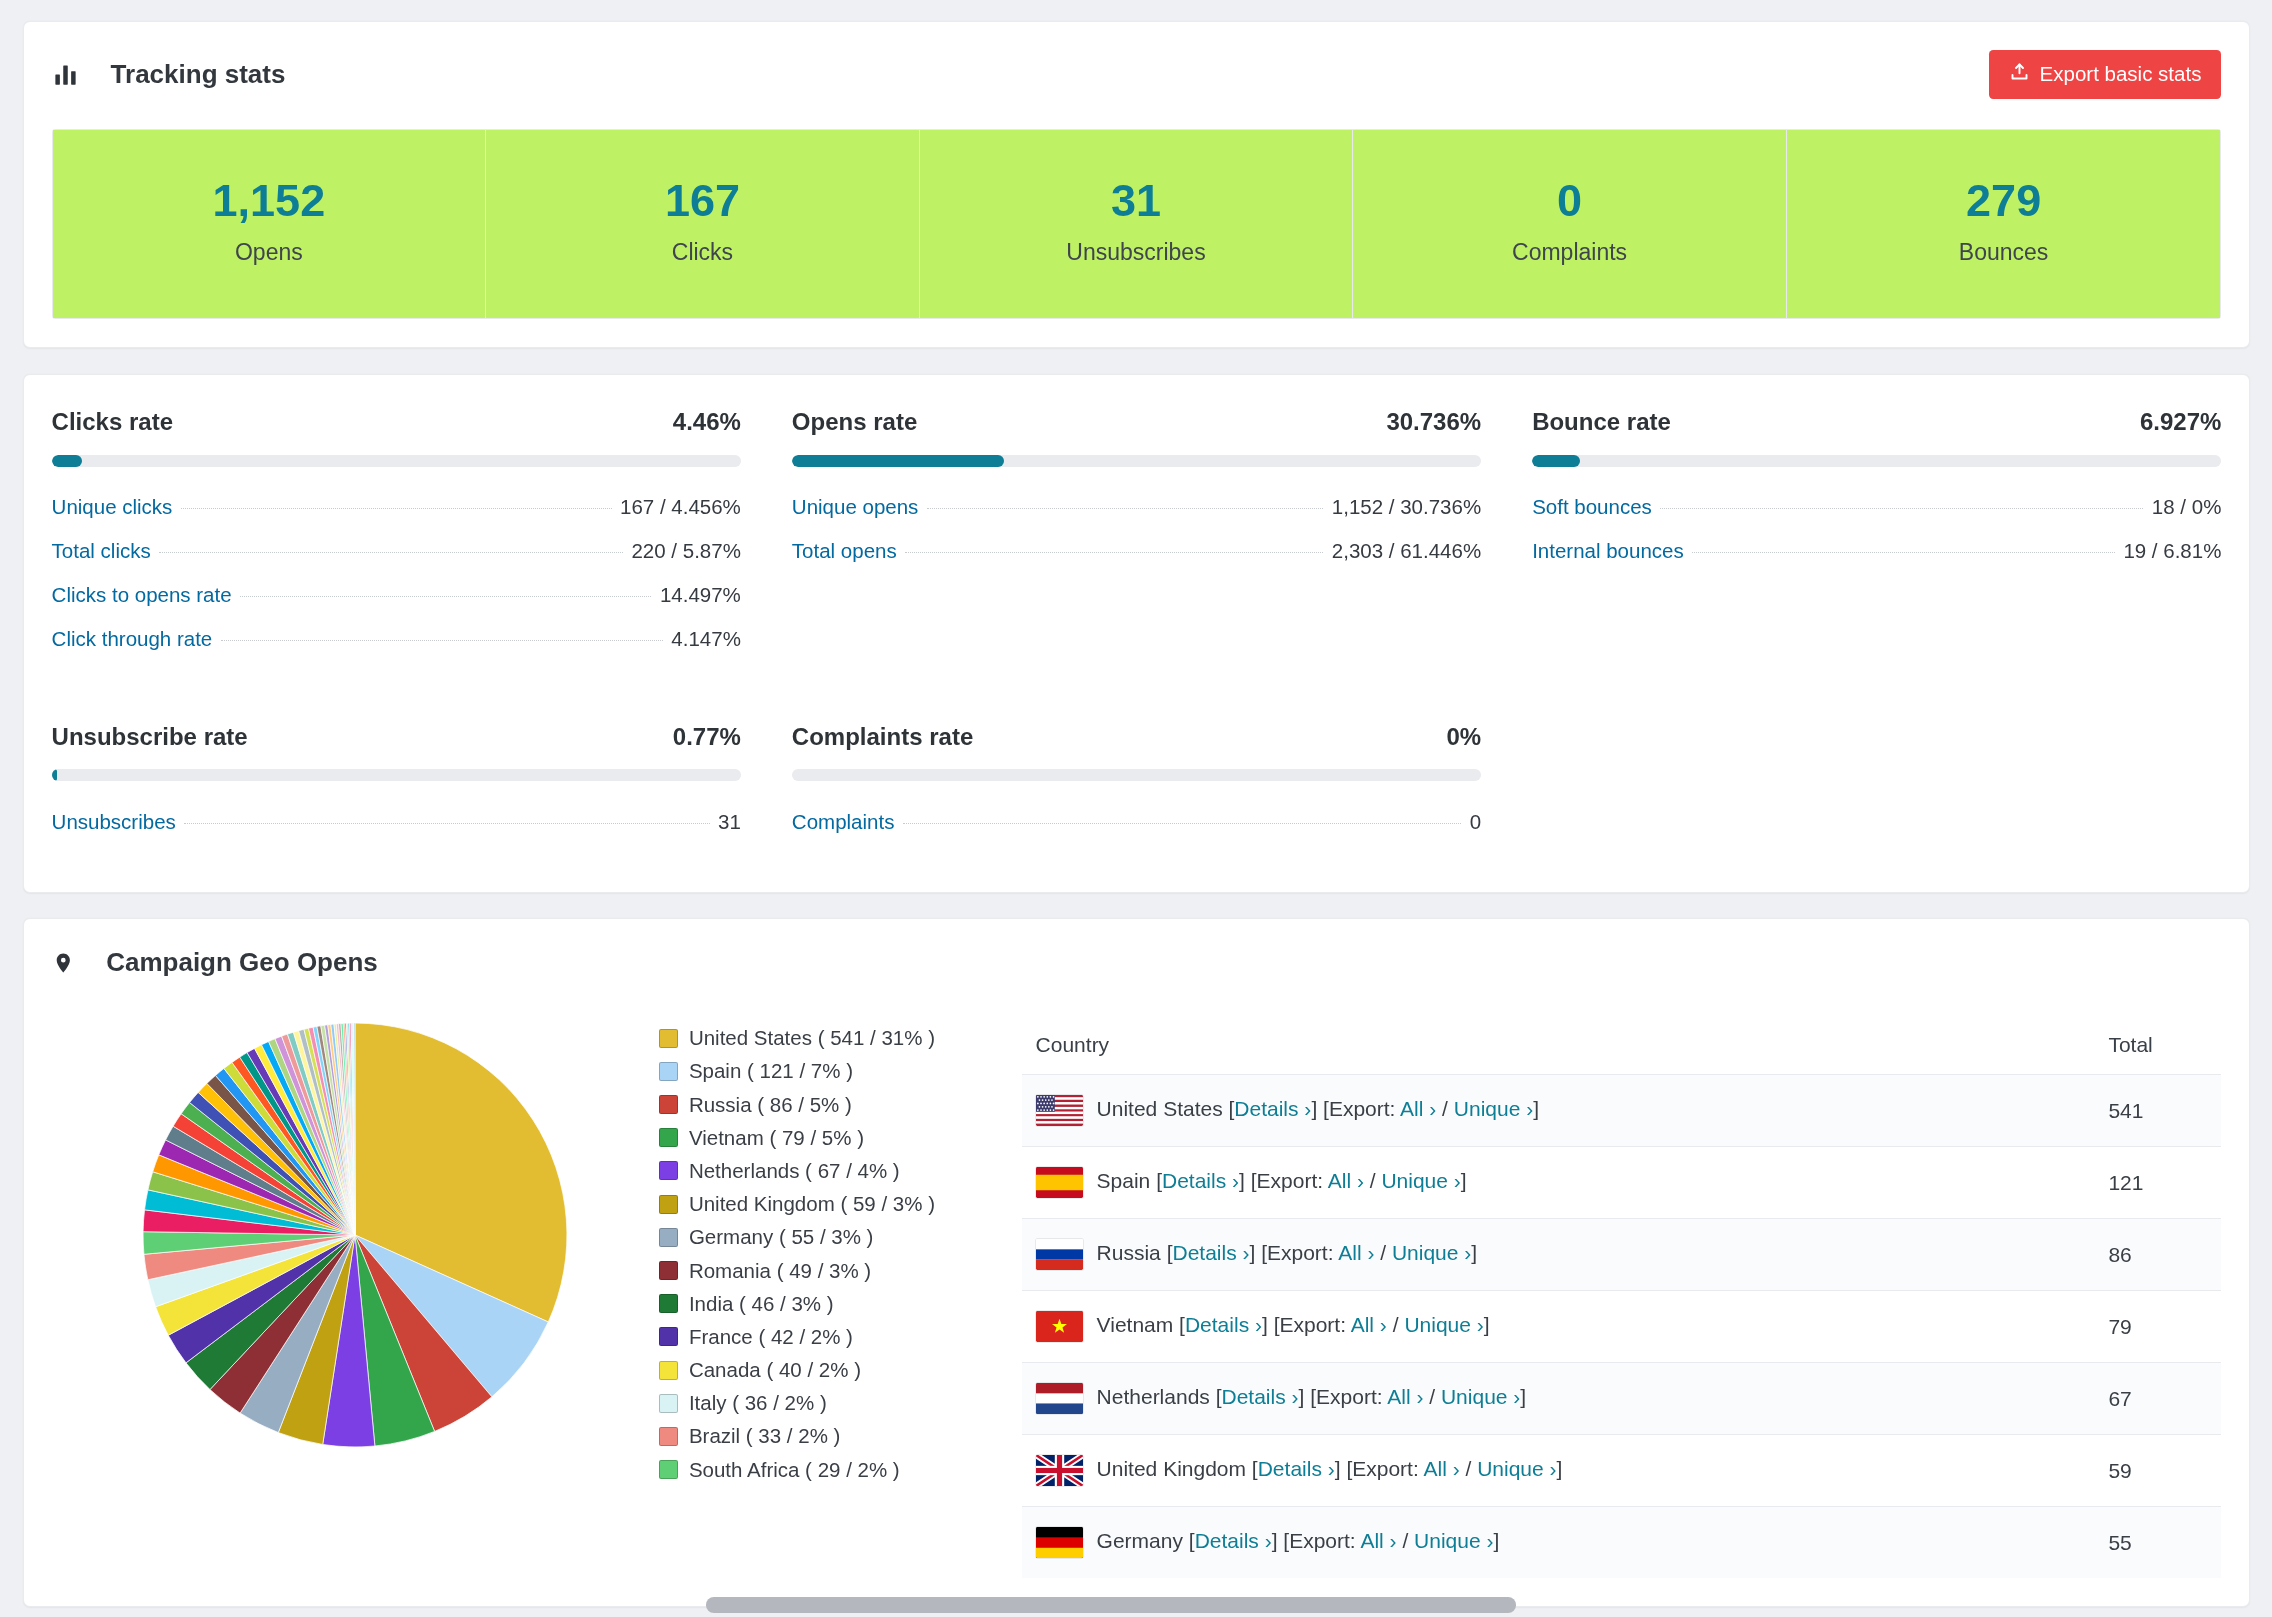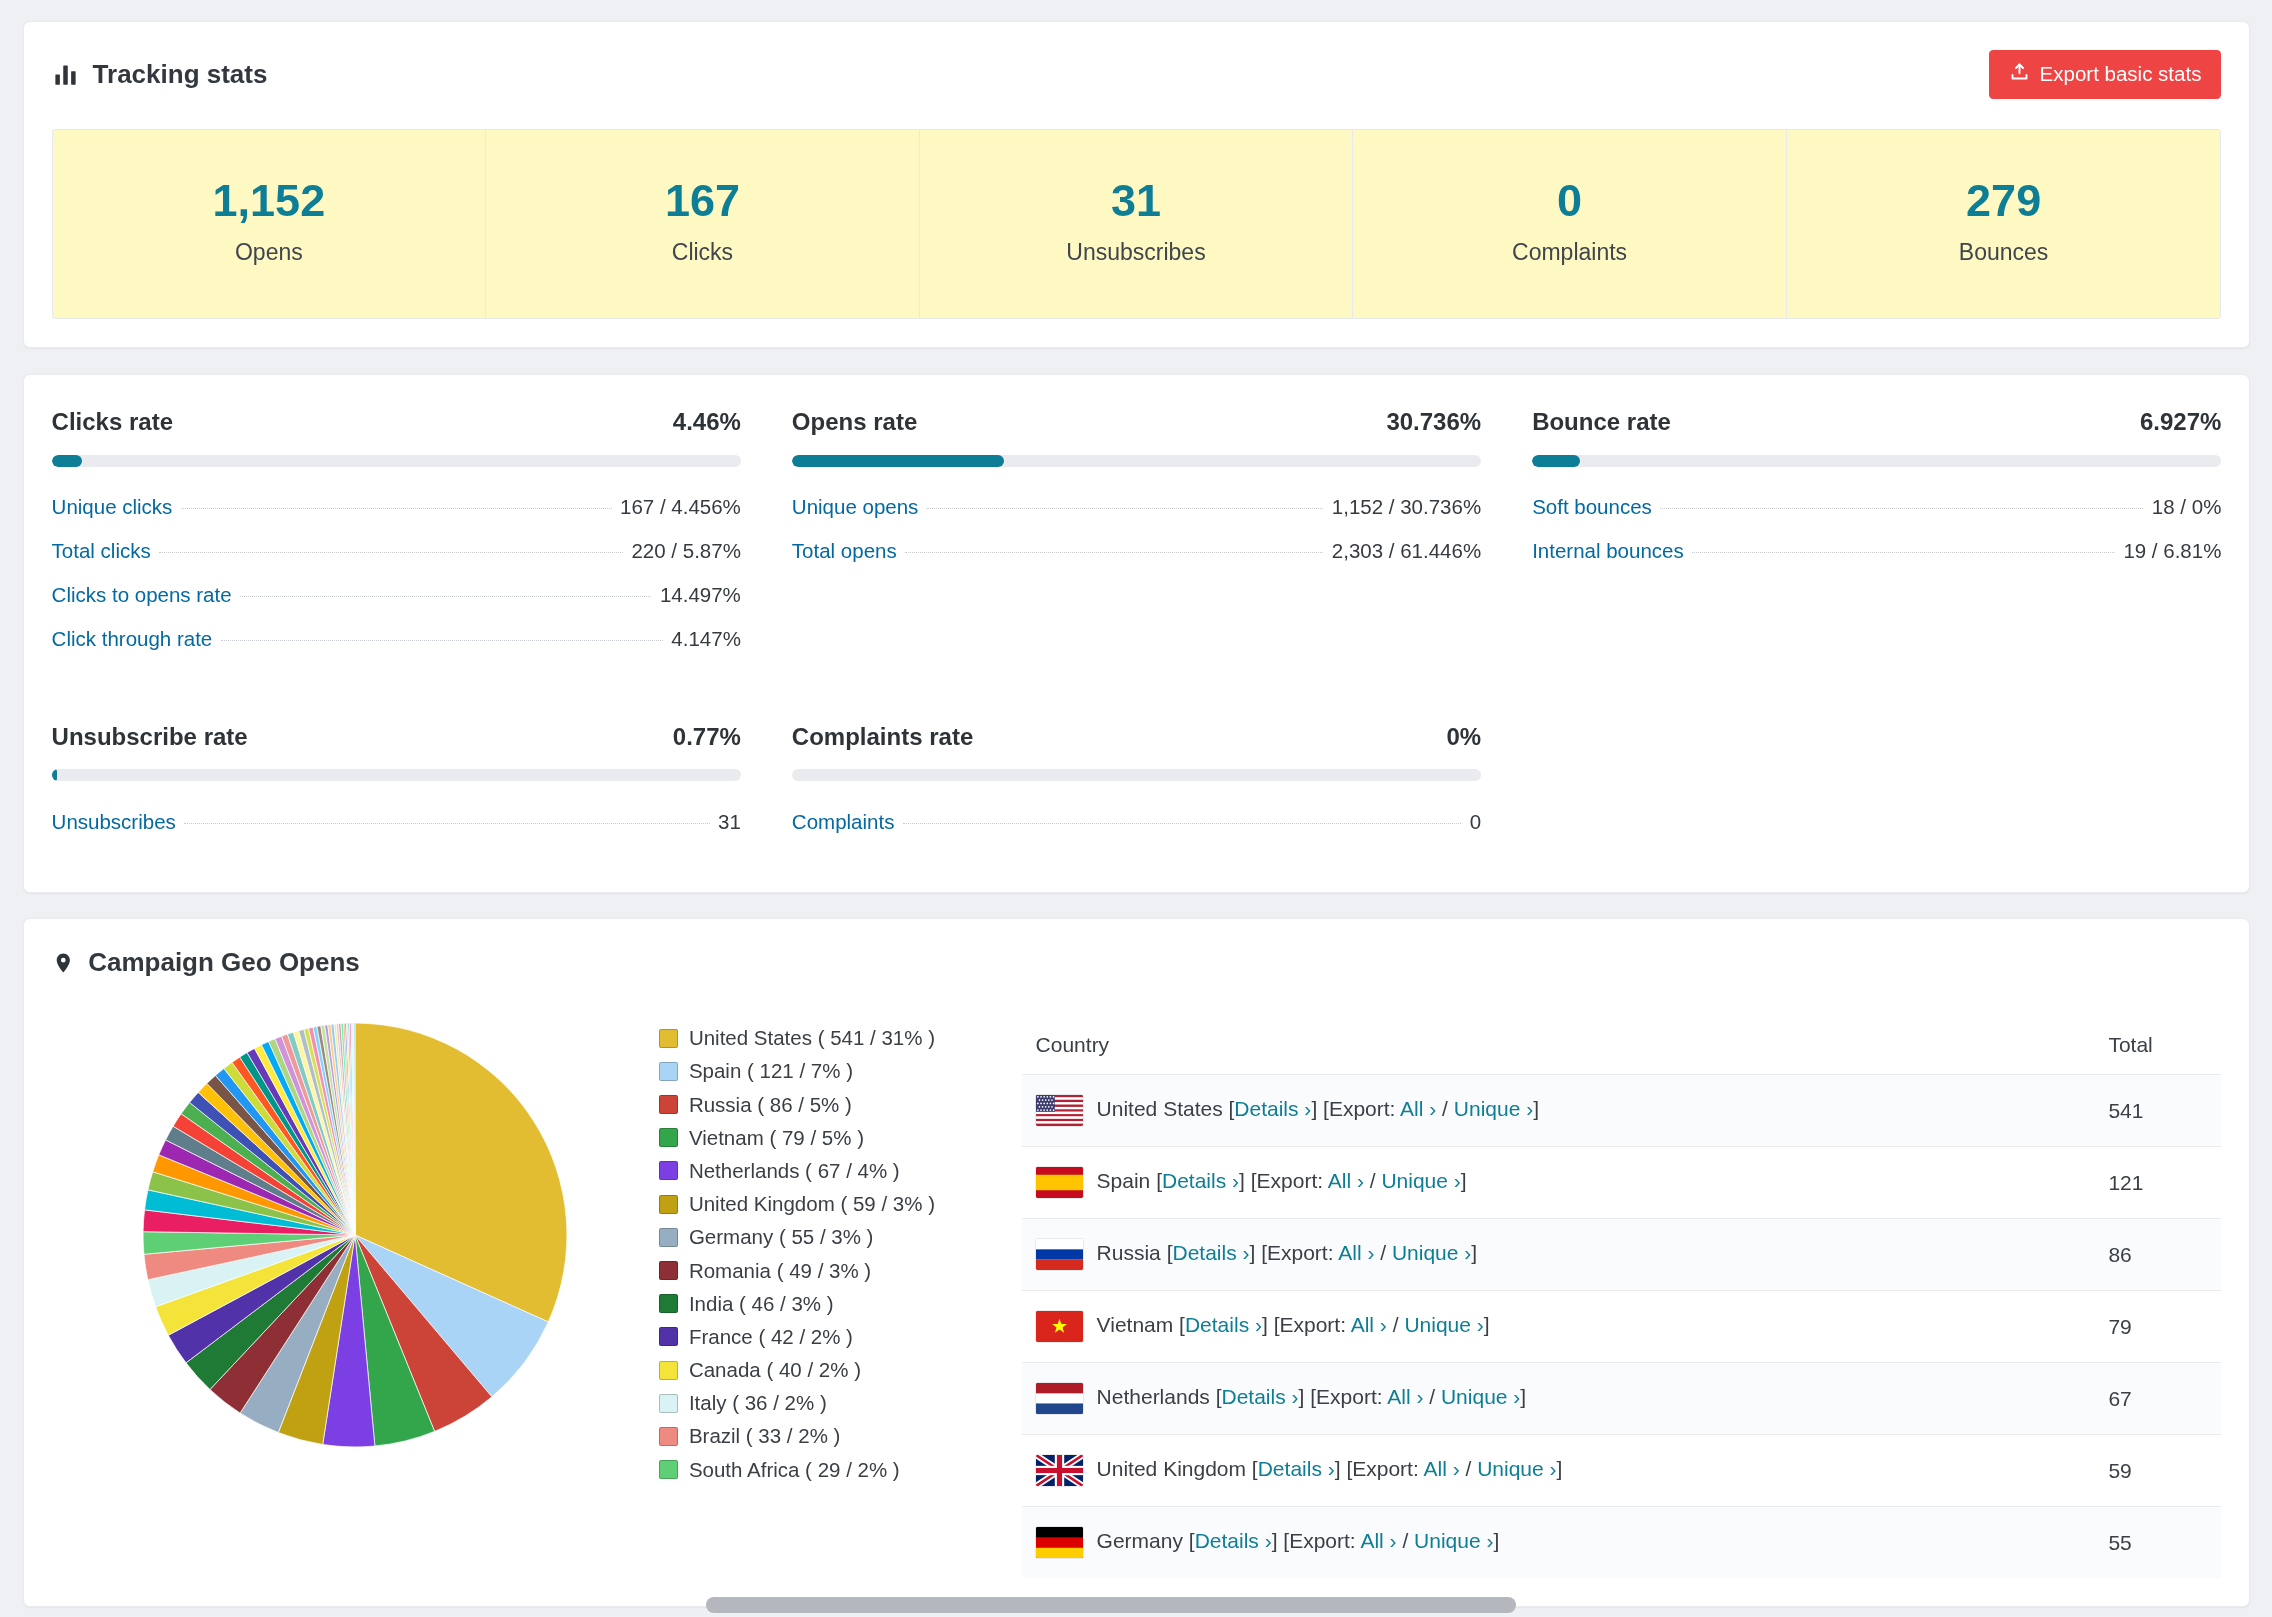--- a/index.html
+++ b/index.html
@@ -13,38 +13,38 @@
     background: #ffffff;
     border: 0.7px solid #e9ebee;
     border-radius: 7px;
     margin: 25.4px 22.6px;
     padding: 28px;
     box-shadow: 0 0.7px 1.4px rgba(30,40,50,.05);
   }
   .card.first { margin-top: 21px; }
   .card-head { display: flex; align-items: center; justify-content: space-between; }
   .card-title {
-    display: flex; align-items: center; gap: 14px;
+    display: flex; align-items: center; gap: 32px;
     font-size: 26px; font-weight: 700; color: #33383e;
   }
   .card-title svg { display: block; }
   .btn {
     display: flex; align-items: center; gap: 10px;
     background: #ef4444; color: #ffffff;
     font-size: 20.5px; padding: 11.3px 20px;
     border: none; border-radius: 4.2px; cursor: pointer;
     font-family: inherit;
   }
   
   .stats-row {
     display: grid; grid-template-columns: repeat(5, 1fr);
     border: 0.7px solid #e7e9ec; border-radius: 2.8px;
     margin-top: 30px;
   }
-  .stat-box { padding: 45px 7px 52px; text-align: center; border-right: 0.7px solid #e7e9ec; background: #fef9c3; }
+  .stat-box { padding: 45px 7px 52px; text-align: center; border-right: 0.7px solid #e7e9ec; background: #bef264; }
   .stat-box:last-child { border-right: none; }
   .stat-value { font-size: 45px; font-weight: 700; color: #0d7e95; }
   .stat-label { font-size: 23px; color: #3f454c; margin-top: 12.7px; }
   
   .rates-grid {
     display: grid; grid-template-columns: repeat(3, 1fr);
     column-gap: 51px; row-gap: 62px;
     padding: 5.6px 0 20px;
   }
   .rate-head {

